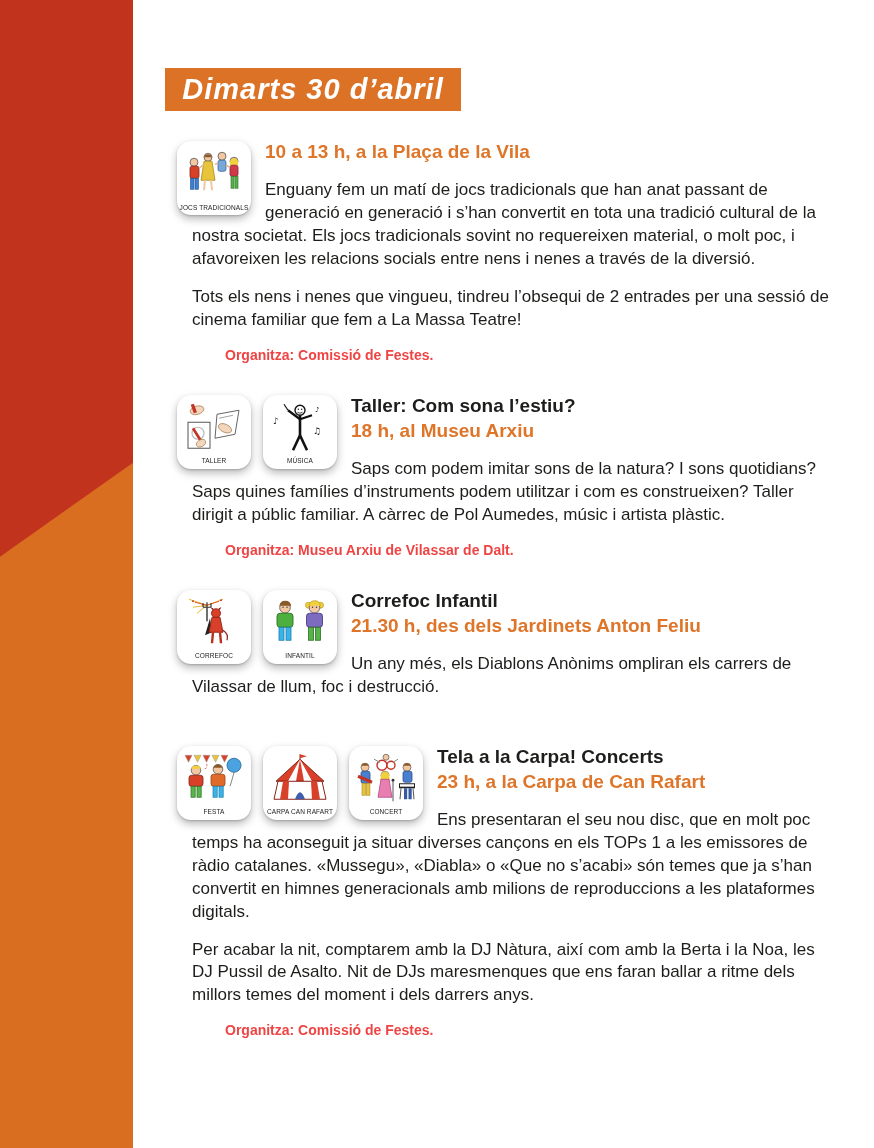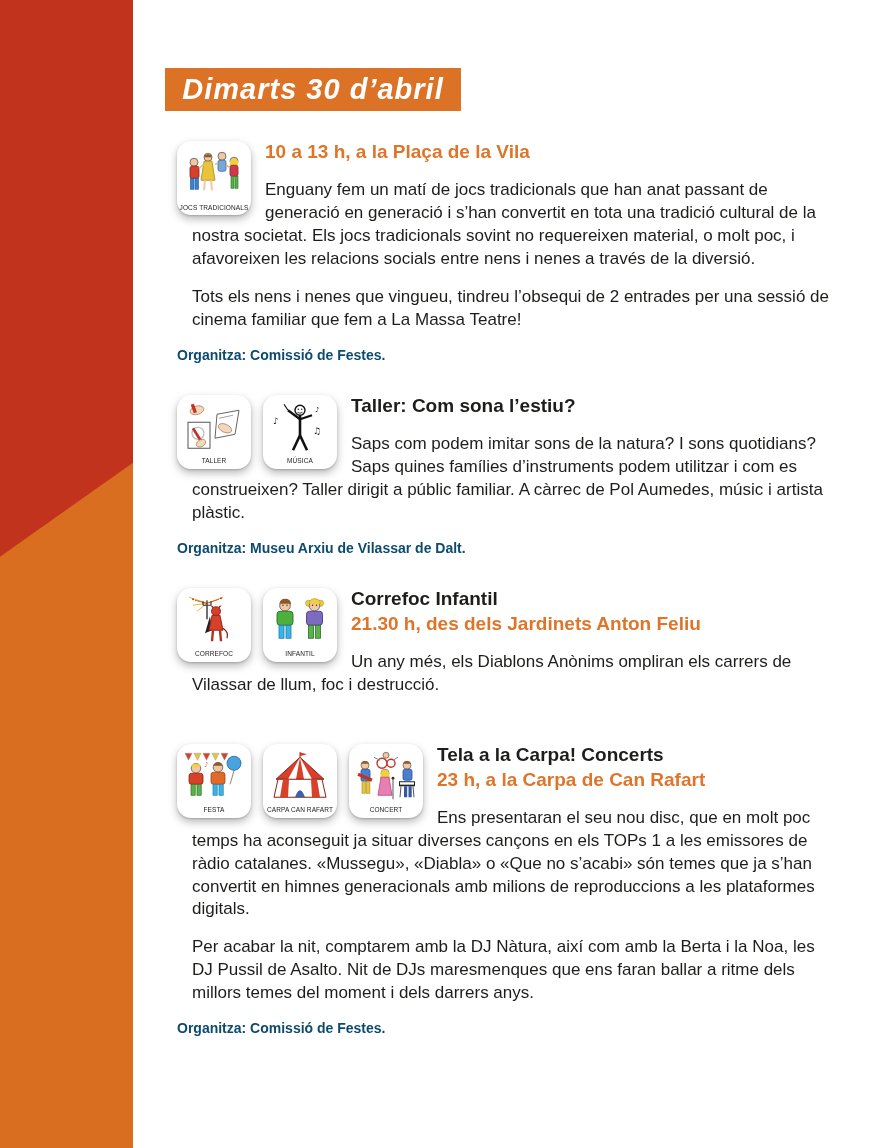--- a/index.html
+++ b/index.html
@@ -20,21 +20,21 @@
   .icons{float:left;margin:2px 14px 8px 0;display:flex;gap:12px;}
   .tile{width:74px;height:74px;background:#ffffff;border-radius:14px;
         box-shadow:0 4px 8px rgba(0,0,0,.28), 0 1px 2px rgba(0,0,0,.18);
         display:flex;flex-direction:column;align-items:center;justify-content:flex-end;
         padding:3px 2px 4px 2px;box-sizing:border-box;}
   .tile svg{flex:1 1 auto;width:62px;}
   .cap{font-size:6.5px;letter-spacing:.1px;color:#222;white-space:nowrap;line-height:1;}
   .title{margin:0;font-size:19px;font-weight:bold;line-height:1.32;color:#1d1d1b;}
   .when{font-size:19px;font-weight:bold;color:#de7529;line-height:1.32;}
   .body{margin:15px;font-size:17px;line-height:1.35;color:#1d1d1b;}
-  .org{margin-top:2px;font-size:14px;font-weight:bold;color:#0c4a6e;}
+  .org{margin-top:2px;font-size:14px;font-weight:bold;color:#ef4444;margin-left:48px;}
 </style>
 </head>
 <body>
 
 <div class="page">
   <div class="band">
     <div class="band-orange"></div>
   </div>
 
   <div class="content">
@@ -104,20 +104,21 @@
               <line x1="31" y1="33" x2="24" y2="48" stroke="#111" stroke-width="2.6"></line>
               <line x1="31" y1="33" x2="38" y2="48" stroke="#111" stroke-width="2.6"></line>
               <text x="4" y="22" font-size="9" fill="#111" font-family="DejaVu Sans">♪</text>
               <text x="46" y="10" font-size="7" fill="#111" font-family="DejaVu Sans">♪</text>
               <text x="44" y="32" font-size="9" fill="#111" font-family="DejaVu Sans">♫</text>
             </svg>
             <span class="cap">MÚSICA</span>
           </div>
         </div>
         <h3 class="title">Taller: Com sona l’estiu?</h3>
+        <div class="when">18 h, al Museu Arxiu</div>
         <p class="body">Saps com podem imitar sons de la natura? I sons quotidians? Saps quines famílies d’instruments podem utilitzar i com es construeixen? Taller dirigit a públic familiar. A càrrec de Pol Aumedes, músic i artista plàstic.</p>
         <div class="org">Organitza: Museu Arxiu de Vilassar de Dalt.</div>
       </section>
 
       <section class="event">
         <div class="icons">
           <div class="tile">
             <svg viewBox="0 0 62 52">
               <g stroke="#e8b93a" stroke-width="1">
                 <line x1="24" y1="8" x2="6" y2="2"></line>

